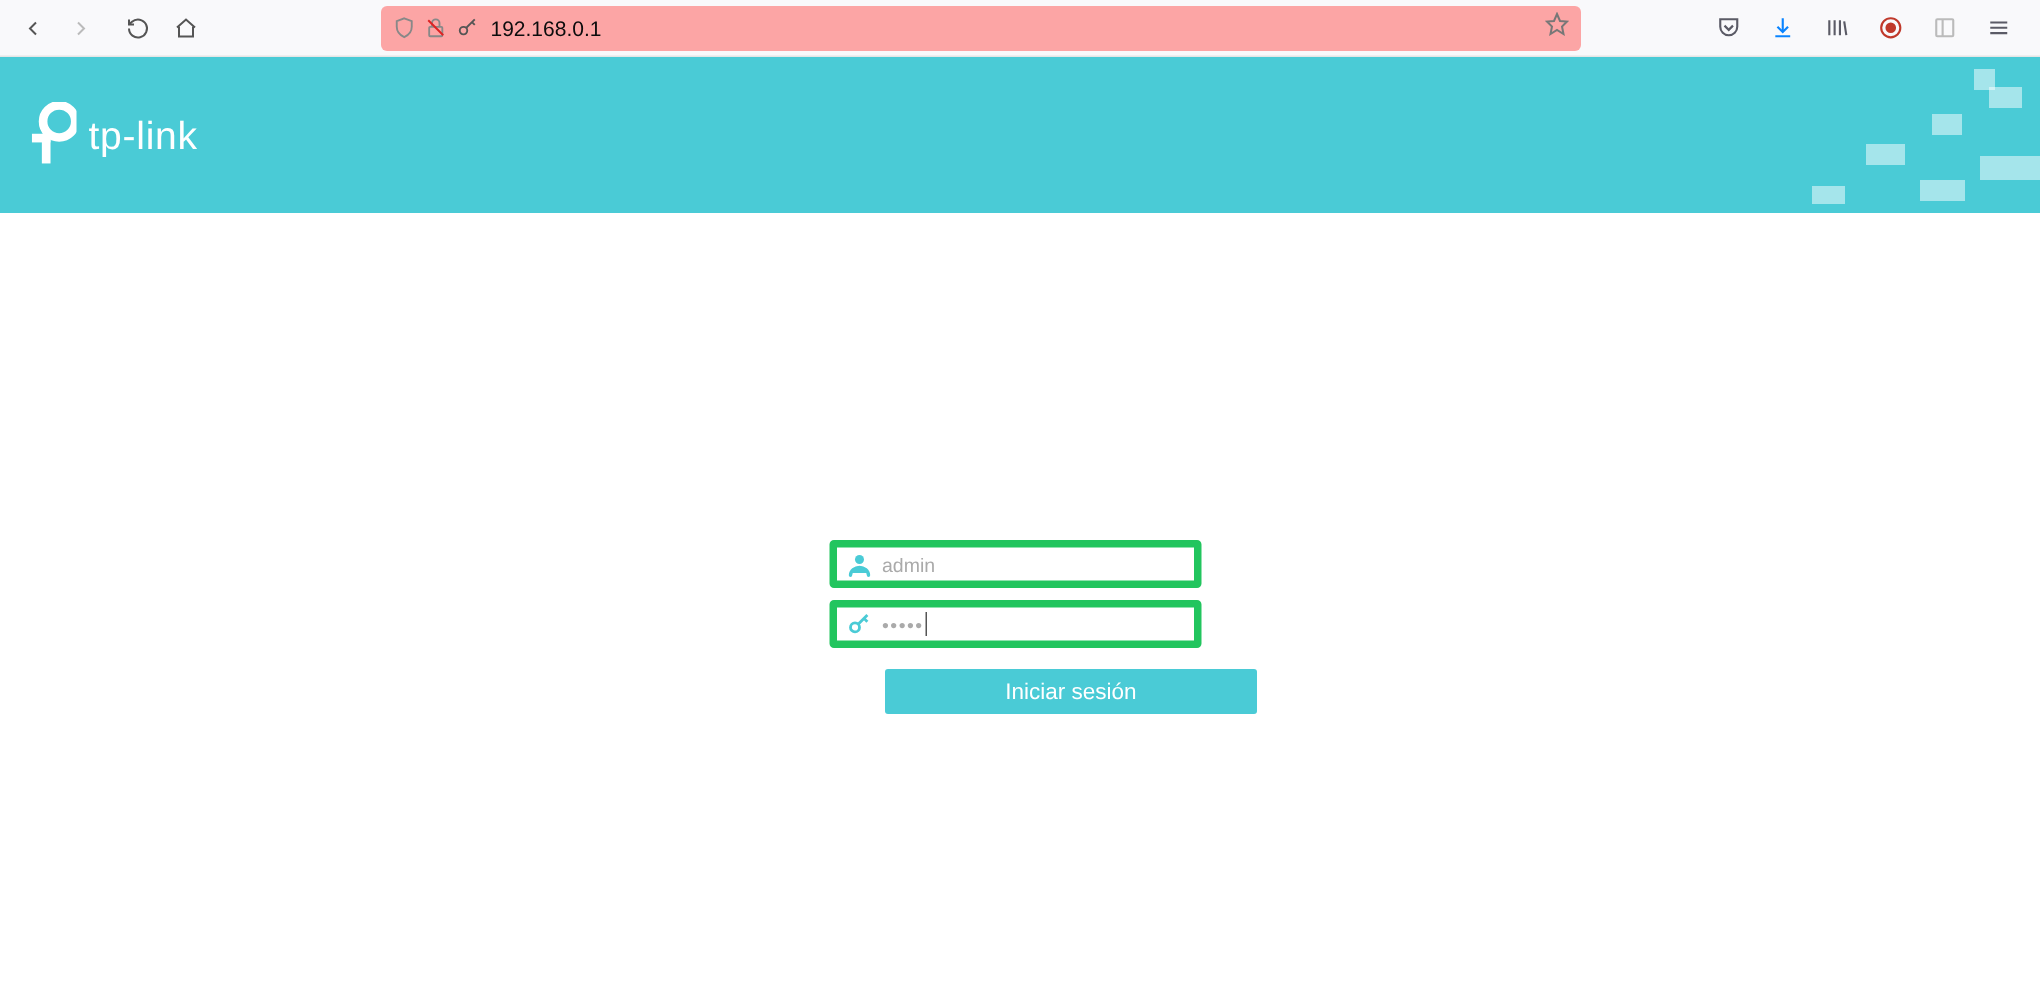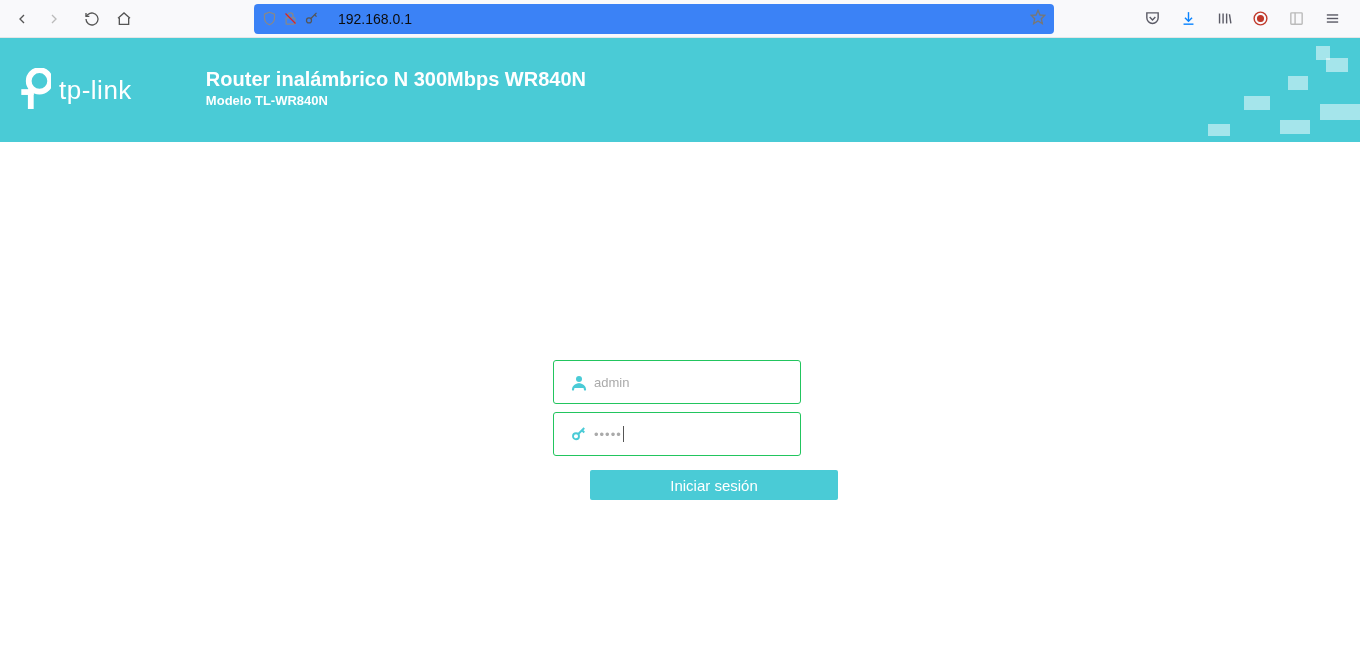--- a/index.html
+++ b/index.html
@@ -26,26 +26,26 @@
       color: #555;
     }
     .nav-btn.disabled { color: #bbb; }
     .nav-btn svg { width: 16px; height: 16px; }
     .spacer-sm { width: 2px; }
     .addr-wrap {
       flex-shrink: 0;
       margin-left: 112px;
       width: 800px;
       height: 30px;
-      background: #3b82f6;
+      background: #fca5a5;
       border-radius: 4px;
       display: flex;
       align-items: center;
       padding: 0 8px;
-      gap: 19px;
+      gap: 8px;
     }
     .addr-icons { display: flex; align-items: center; gap: 6px; }
     .addr-icons svg { width: 15px; height: 15px; }
     .url-text {
       flex: 1;
       font-size: 14px;
       color: #0c0c0d;
       line-height: 30px;
     }
     .star-icon { color: #777; }
@@ -92,26 +92,26 @@
     .shape { position: absolute; background: #fff; opacity: 0.5; }
 
     .login-area {
       position: absolute;
       left: 553px;
       top: 360px;
       width: 248px;
     }
     .field {
       width: 248px;
-      height: 44px;
-      border: 1px solid #22c55e;
+      height: 32px;
+      border: 5px solid #22c55e;
       border-radius: 3px;
       display: flex;
       align-items: center;
-      padding: 0 16px;
+      padding: 0 6px;
       margin-bottom: 8px;
       background: #fff;
     }
     .field svg { width: 18px; height: 18px; flex-shrink: 0; }
     .field input {
       border: none;
       outline: none;
       margin-left: 6px;
       font-size: 13px;
       flex: 1;
@@ -240,24 +240,20 @@
 <div class="header">
   <div class="logo-wrap">
     <svg viewBox="0 0 40 50">
       <path fill="#fff" d="M22 2c9 0 16 7 16 16 0 8-5 13-12 14v-9c4-1 6-3 6-7 0-5-4-8-9-8-6 0-10 4-10 11v5H4v8h9v14h9V26h-4v-7c0-4 2-6 5-6 2 0 4 1 4 4 0 2-1 3-4 4v10c9 0 15-6 15-16C38 7 31 0 22 0 12 0 5 7 5 18h8c0-6 3-10 9-10z" opacity="0"></path>
       <circle cx="26" cy="14" r="13" fill="none" stroke="#fff" stroke-width="7"></circle>
       <rect x="4" y="24" width="15" height="7" fill="#fff"></rect>
       <rect x="12" y="24" width="7" height="24" fill="#fff"></rect>
     </svg>
     <span class="logo-text">tp-link</span>
   </div>
-  <div class="title-wrap">
-    <div class="title">Router inalámbrico N 300Mbps WR840N</div>
-    <div class="subtitle">Modelo TL-WR840N</div>
-  </div>
   <div class="deco-shapes">
     <div class="shape" style="right:30px; top:8px; width:14px; height:14px;"></div>
     <div class="shape" style="right:12px; top:20px; width:22px; height:14px;"></div>
     <div class="shape" style="right:52px; top:38px; width:20px; height:14px;"></div>
     <div class="shape" style="right:90px; top:58px; width:26px; height:14px;"></div>
     <div class="shape" style="right:0px; top:66px; width:40px; height:16px;"></div>
     <div class="shape" style="right:50px; top:82px; width:30px; height:14px;"></div>
     <div class="shape" style="right:130px; top:86px; width:22px; height:12px;"></div>
   </div>
 </div>

